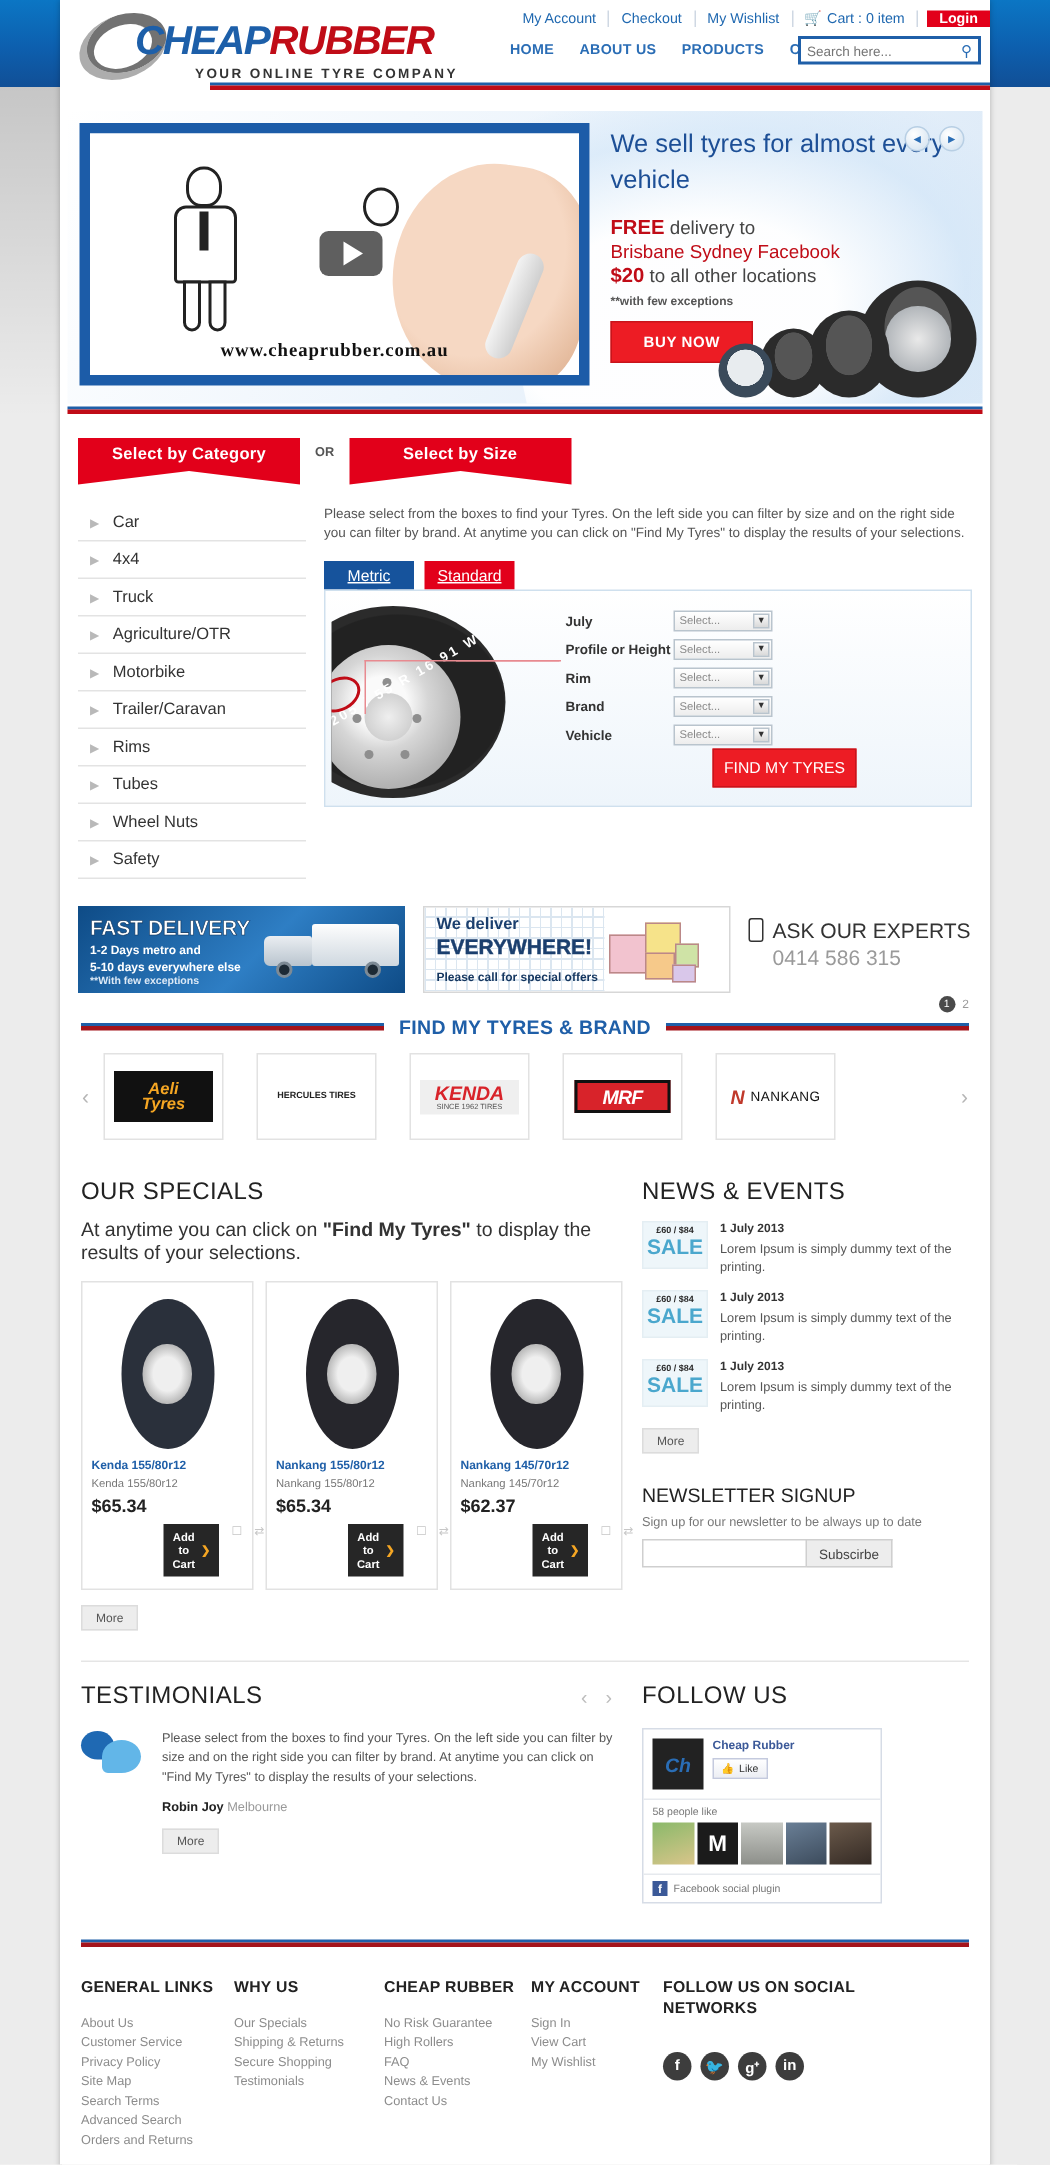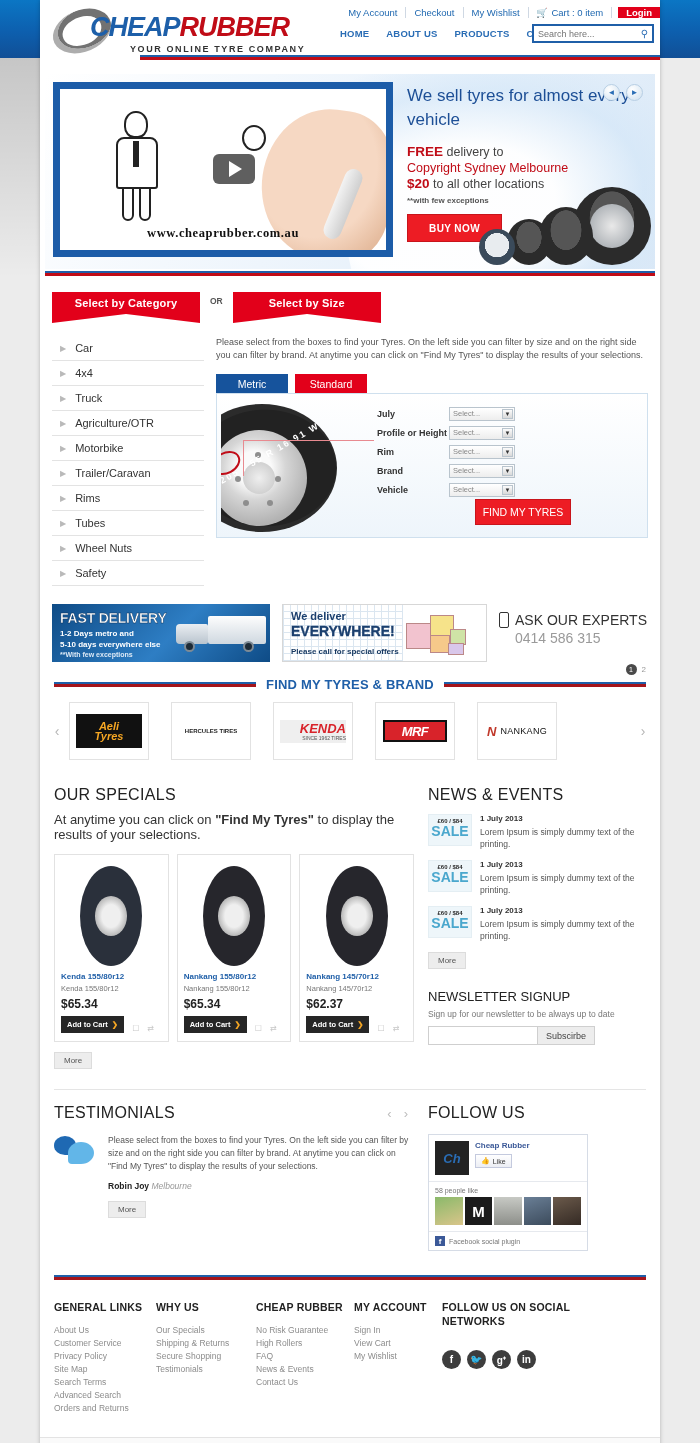--- a/index.html
+++ b/index.html
@@ -131,22 +131,22 @@
   .orTag { margin-top:4px; font-size:8.5px; color:#555; font-weight:bold;}
 
   .columns { display:flex; gap:12px; margin-top:22px; }
   .catlist { width:152px; }
   .catlist li { list-style:none; display:flex; align-items:center; gap:9px;
         padding:6px 2px 6px 8px; border-bottom:1px solid #e3e3e3; font-size:11px; color:#333;}
   .catlist li .chev { color:#b9b9b9; font-size:8px; }
   .selright { flex:1; }
   .selright .intro { font-size:9px; color:#555; line-height:13px; }
   .tabs { display:flex; margin-top:12px; }
-  .tab { width:72px; height:19px; display:flex; align-items:center; justify-content:center;
-        font-size:10.5px; color:#fff; position:relative; }
+  .tab { width:60px; height:19px; display:flex; align-items:center; justify-content:center;
+        font-size:10.5px; color:#fff; position:relative;text-decoration:underline; }
   .tab.metric { background:#16539c; }
   .tab.metric:after{content:"";position:absolute;left:22px;top:19px;width:0;height:0;
         border-left:7px solid transparent;border-right:7px solid transparent;border-top:7px solid #16539c;}
   .tab.standard { background:#e2001a; margin-left:7px; }
   .selbox { border:1px solid #cfe0ee; background:linear-gradient(180deg,#ffffff,#eef5fb);
         height:145px; position:relative; }
   .wheelart { position:absolute; left:4px; top:6px; width:150px; height:135px; overflow:hidden;}
   .wheelart .tyre { position:absolute; left:-34px; top:4px; width:150px; height:128px;
         border-radius:50%; background:radial-gradient(ellipse at 52% 50%, #d9d9d9 0 30%, #222 31% 64%, #2b2b2b 65% 88%, #0f0f0f 100%);}
   .wheelart .rim { position:absolute; left:-10px; top:30px; width:96px; height:96px; border-radius:50%;
@@ -218,21 +218,21 @@
   .sectitle h3 { font-size:13px; color:#1f5fa8; font-weight:bold; letter-spacing:.2px;}
 
   .brandrow { display:flex; align-items:center; gap:5px; padding:10px 10px 0 10px;}
   .brandNav { width:14px; text-align:center; color:#b5b5b5; font-size:14px; }
   .brandcards { display:flex; gap:22px; flex:1; }
   .bcard { width:80px; height:58px; border:1px solid #e2e2e2; background:#fff;
         display:flex; align-items:center; justify-content:center; }
   .lg-aeli { width:66px;height:34px;background:#111; display:flex;align-items:center;justify-content:center;
         color:#f5a623; font-weight:bold; font-style:italic; font-size:11px; line-height:10px; text-align:center;}
   .lg-herc { font-size:6px; font-weight:bold; color:#222; text-align:center; }
-  .lg-kenda { width:66px; background:#efefef; text-align:right; padding:2px 0;}
+  .lg-kenda { width:66px; background:#efefef; text-align:center; padding:2px 0;}
   .lg-kenda .k { color:#d8232a; font-weight:bold; font-style:italic; font-size:13px; line-height:13px;}
   .lg-kenda .s { font-size:5px; color:#555; }
   .lg-mrf { width:64px;height:22px;background:#d8232a;display:flex;align-items:center;justify-content:center;
         color:#fff;font-weight:bold;font-size:13px;font-style:italic;letter-spacing:-.5px;
         border:2px solid #111;}
   .lg-nank { display:flex; align-items:center; gap:4px;}
   .lg-nank .n { color:#c0392b; font-weight:bold; font-style:italic; font-size:13px;}
   .lg-nank .w { font-size:9px; color:#111; letter-spacing:.3px;}
   .lg-otani { text-align:center; }
   .lg-otani .dia { width:22px;height:22px;background:#111;transform:rotate(45deg);margin:0 auto 3px;
@@ -251,21 +251,21 @@
   .pimgwrap { height:105px; display:flex; align-items:center; justify-content:center; }
   .ptyre { width:62px; height:100px; border-radius:50%/50%;
         background:radial-gradient(ellipse at 50% 50%, #4a4a52 0 26%, #26262c 27% 70%, #141418 100%);
         position:relative; }
   .ptyre:after{ content:""; position:absolute; left:24%; top:30%; width:52%; height:40%;
         border-radius:50%; background:radial-gradient(ellipse,#efefef 0 40%,#b9b9b9 70%,#8e8e8e 100%);}
   .ptyre.a { background:radial-gradient(ellipse at 50% 50%, #3b4250 0 26%, #2a303b 27% 72%, #171a20 100%); }
   .pname { font-size:8px; color:#1f5fa8; font-weight:bold; margin-top:4px;}
   .pdesc { font-size:7.5px; color:#777; margin-top:3px;}
   .pprice { font-size:12px; color:#222; font-weight:bold; margin-top:4px;}
-  .pactions { display:flex; align-items:flex-end; gap:8px; margin-top:5px;}
+  .pactions { display:flex; align-items:flex-start; gap:8px; margin-top:5px;margin-left:48px;}
   .addcart { background:#262626; color:#fff; font-size:7.5px; font-weight:bold;
         padding:4px 6px; border:none; display:flex; align-items:center; gap:4px;}
   .addcart .g { color:#f5a623; }
   .picon { color:#c7c7c7; font-size:8px; }
   .morebtn { background:#ededed; border:1px solid #dcdcdc; font-size:8px; color:#555;
         padding:3px 9px; margin-top:10px; }
 
   .news { flex:1; }
   .newsitem { display:flex; gap:8px; margin-top:10px; }
   .saleimg { width:44px; height:32px; background:#eef6fa; position:relative; flex:none;
@@ -294,21 +294,21 @@
   .tnav { color:#bdbdbd; font-size:13px; padding:0 6px;}
   .tbody { display:flex; gap:12px; margin-top:12px; }
   .quote { width:42px; height:34px; position:relative; flex:none;}
   .quote .b1 { position:absolute; left:0; top:2px; width:22px;height:19px;border-radius:50% 50% 4px 50%;
         background:#1f69b3;}
   .quote .b2 { position:absolute; left:14px; top:8px; width:26px;height:22px;border-radius:50% 50% 50% 4px;
         background:#62b6e8;}
   .ttext { font-size:8.5px; color:#555; line-height:13px;}
   .tauthor { margin-top:8px; font-size:8.5px;}
   .tauthor b { color:#222;margin-top:48px; }
-  .tauthor span { color:#999;font-style:italic; }
+  .tauthor span { color:#999; }
   .follow { flex:1; }
   .fbwidget { border:1px solid #d6dce6; margin-top:12px; width:160px; background:#fff; }
   .fbhead { display:flex; gap:6px; padding:6px; border-bottom:1px solid #e6e9ee;}
   .fbava { width:34px;height:34px;background:#222;position:relative;overflow:hidden;flex:none;
         display:flex;align-items:center;justify-content:center;}
   .fbava .t { color:#2a6db5; font-weight:bold; font-style:italic; font-size:13px;}
   .fbname { font-size:8px; color:#3b5998; font-weight:bold;}
   .likebtn { margin-top:4px; display:inline-flex; align-items:center; gap:3px;
         border:1px solid #c4cade; background:linear-gradient(180deg,#fff,#eceef4);
         font-size:7px; padding:2px 5px; color:#333;}
@@ -421,21 +421,21 @@
             </div>
           <div class="url">www.cheaprubber.com.au</div>
         </div>
       </div>
 
       <div class="promo">
         <h2>We sell tyres for almost every vehicle</h2>
         <div class="l2">
           <b>FREE</b>
           <span class="dark">delivery to</span><br>
-          <span>Copyright Sydney Melbourne</span><br>
+          <span>Brisbane Sydney Facebook</span><br>
           <b>$20</b>
           <span class="dark">to all other locations</span>
         </div>
         <div class="excep">**with few exceptions</div>
       </div>
 
       <button class="buynow">BUY NOW</button>
 
       <div class="heroArrows">
         <div class="arrBtn">◄</div>

